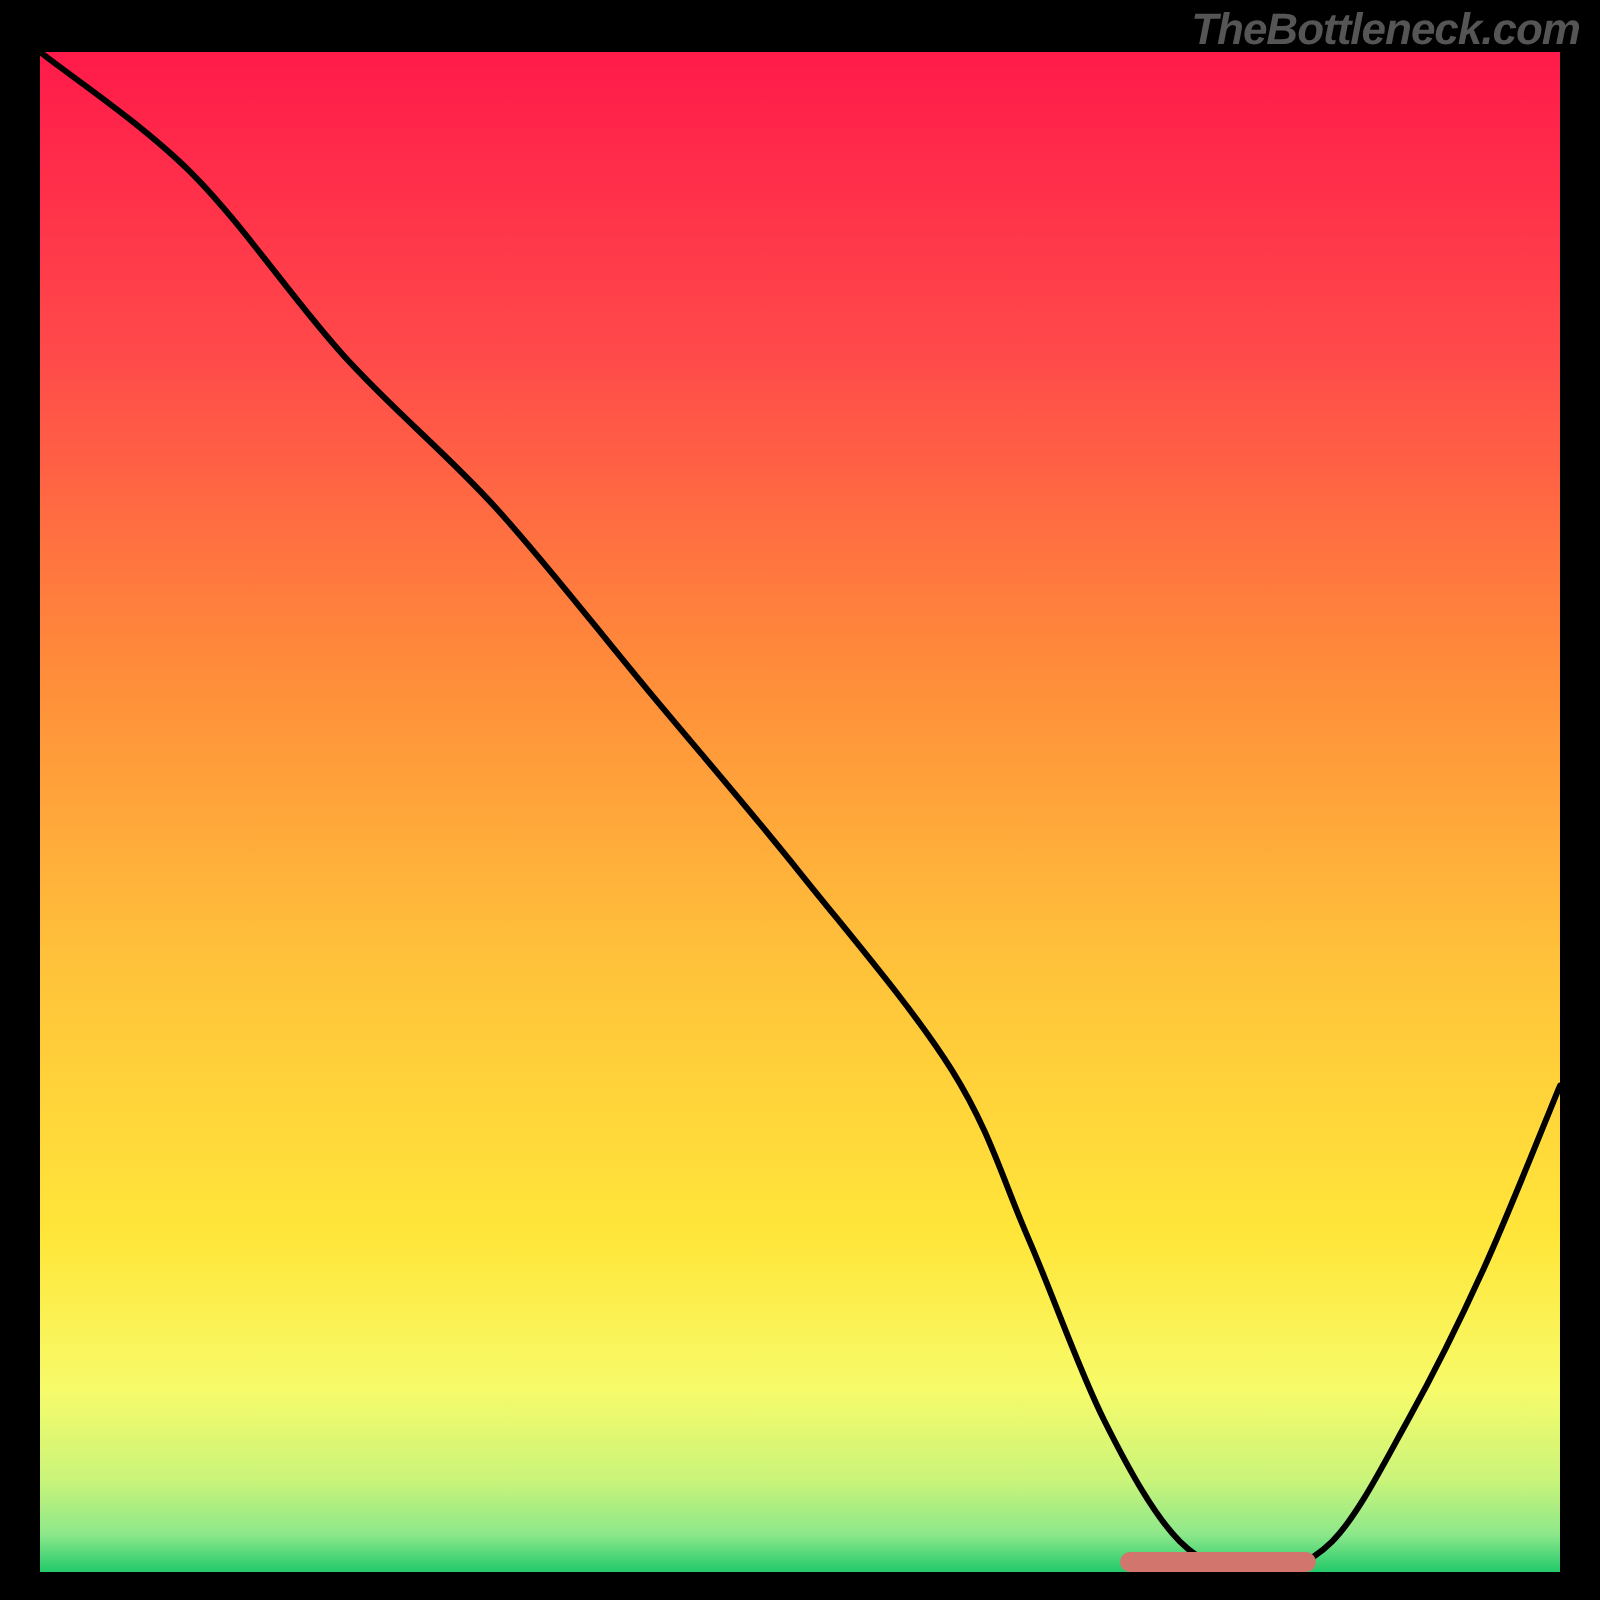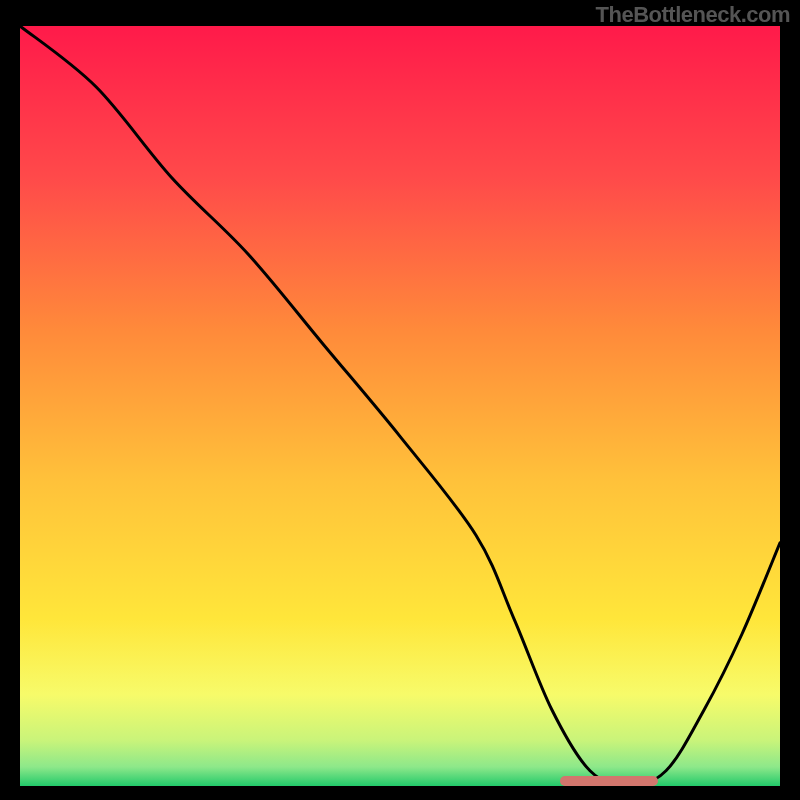--- a/index.html
+++ b/index.html
@@ -18,20 +18,21 @@
   }
   .watermark {
     position: absolute;
     top: 2px;
     right: 10px;
     color: #555;
     font-size: 22px;
     font-weight: bold;
     letter-spacing: -0.5px;
     z-index: 3;
+    font-style: italic;
   }
   .plot-wrap {
     position: absolute;
     left: 20px;
     top: 26px;
     width: 760px;
     height: 760px;
   }
   svg.plot {
     width: 760px;

